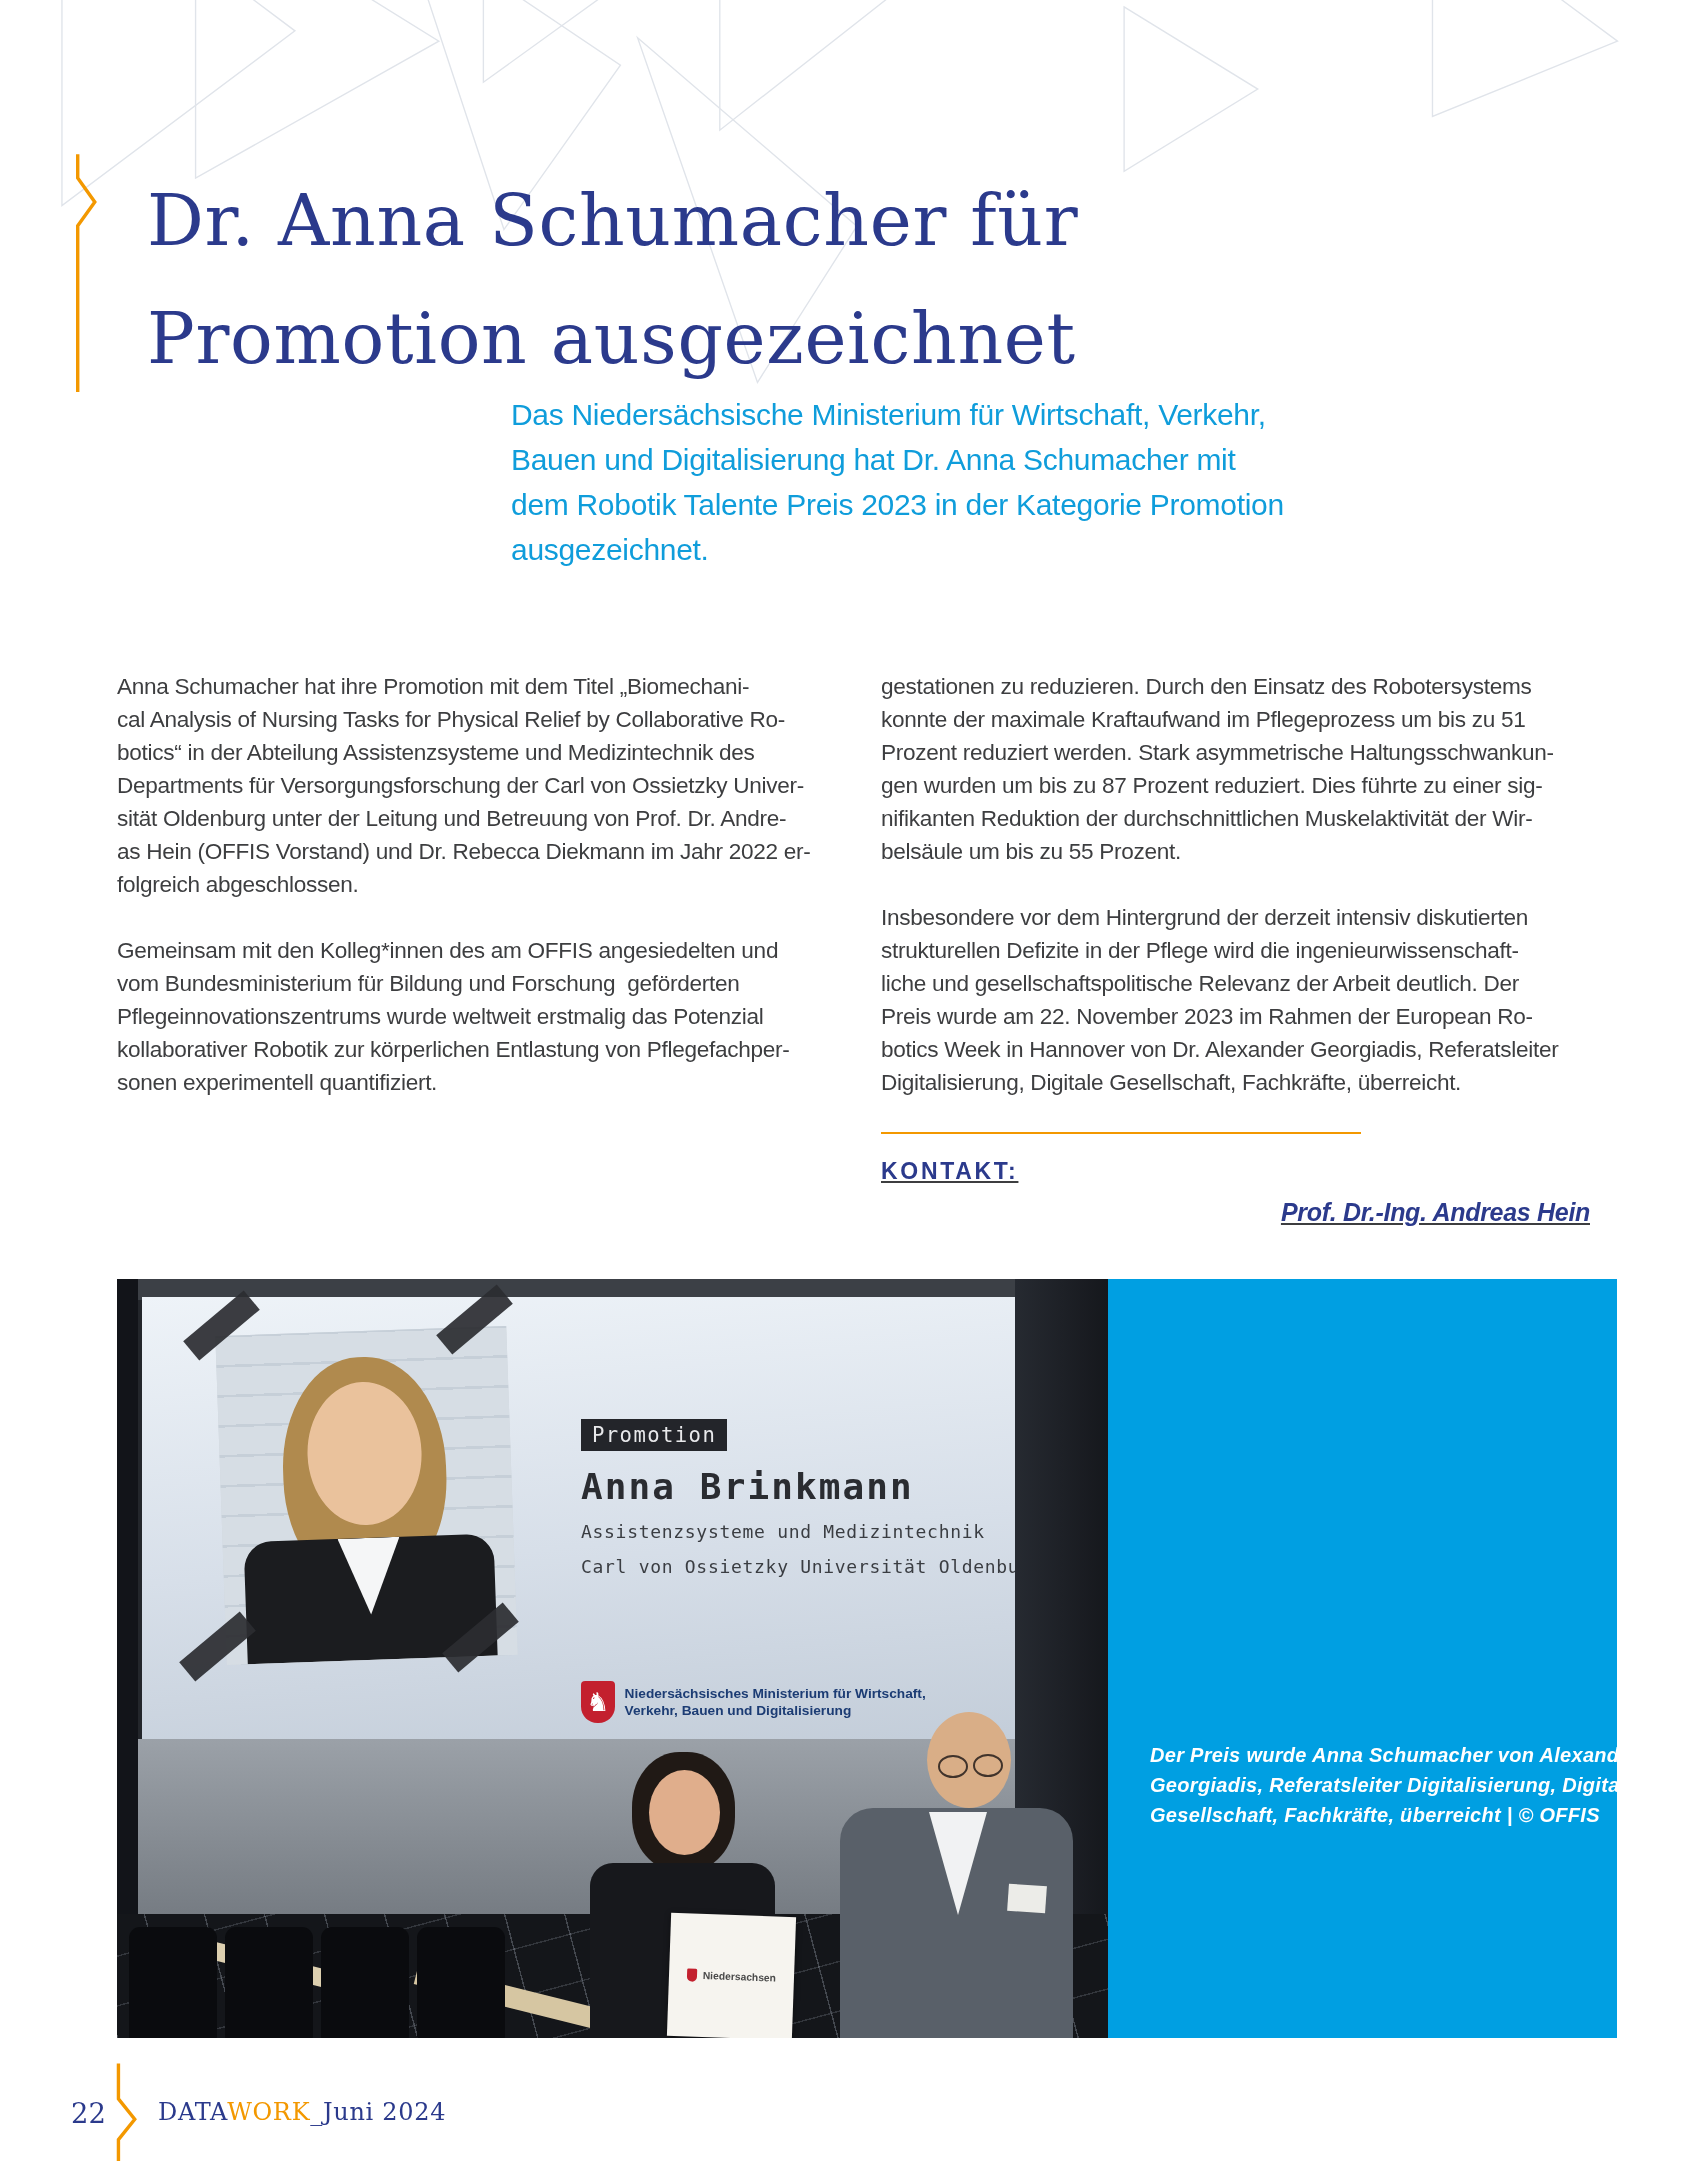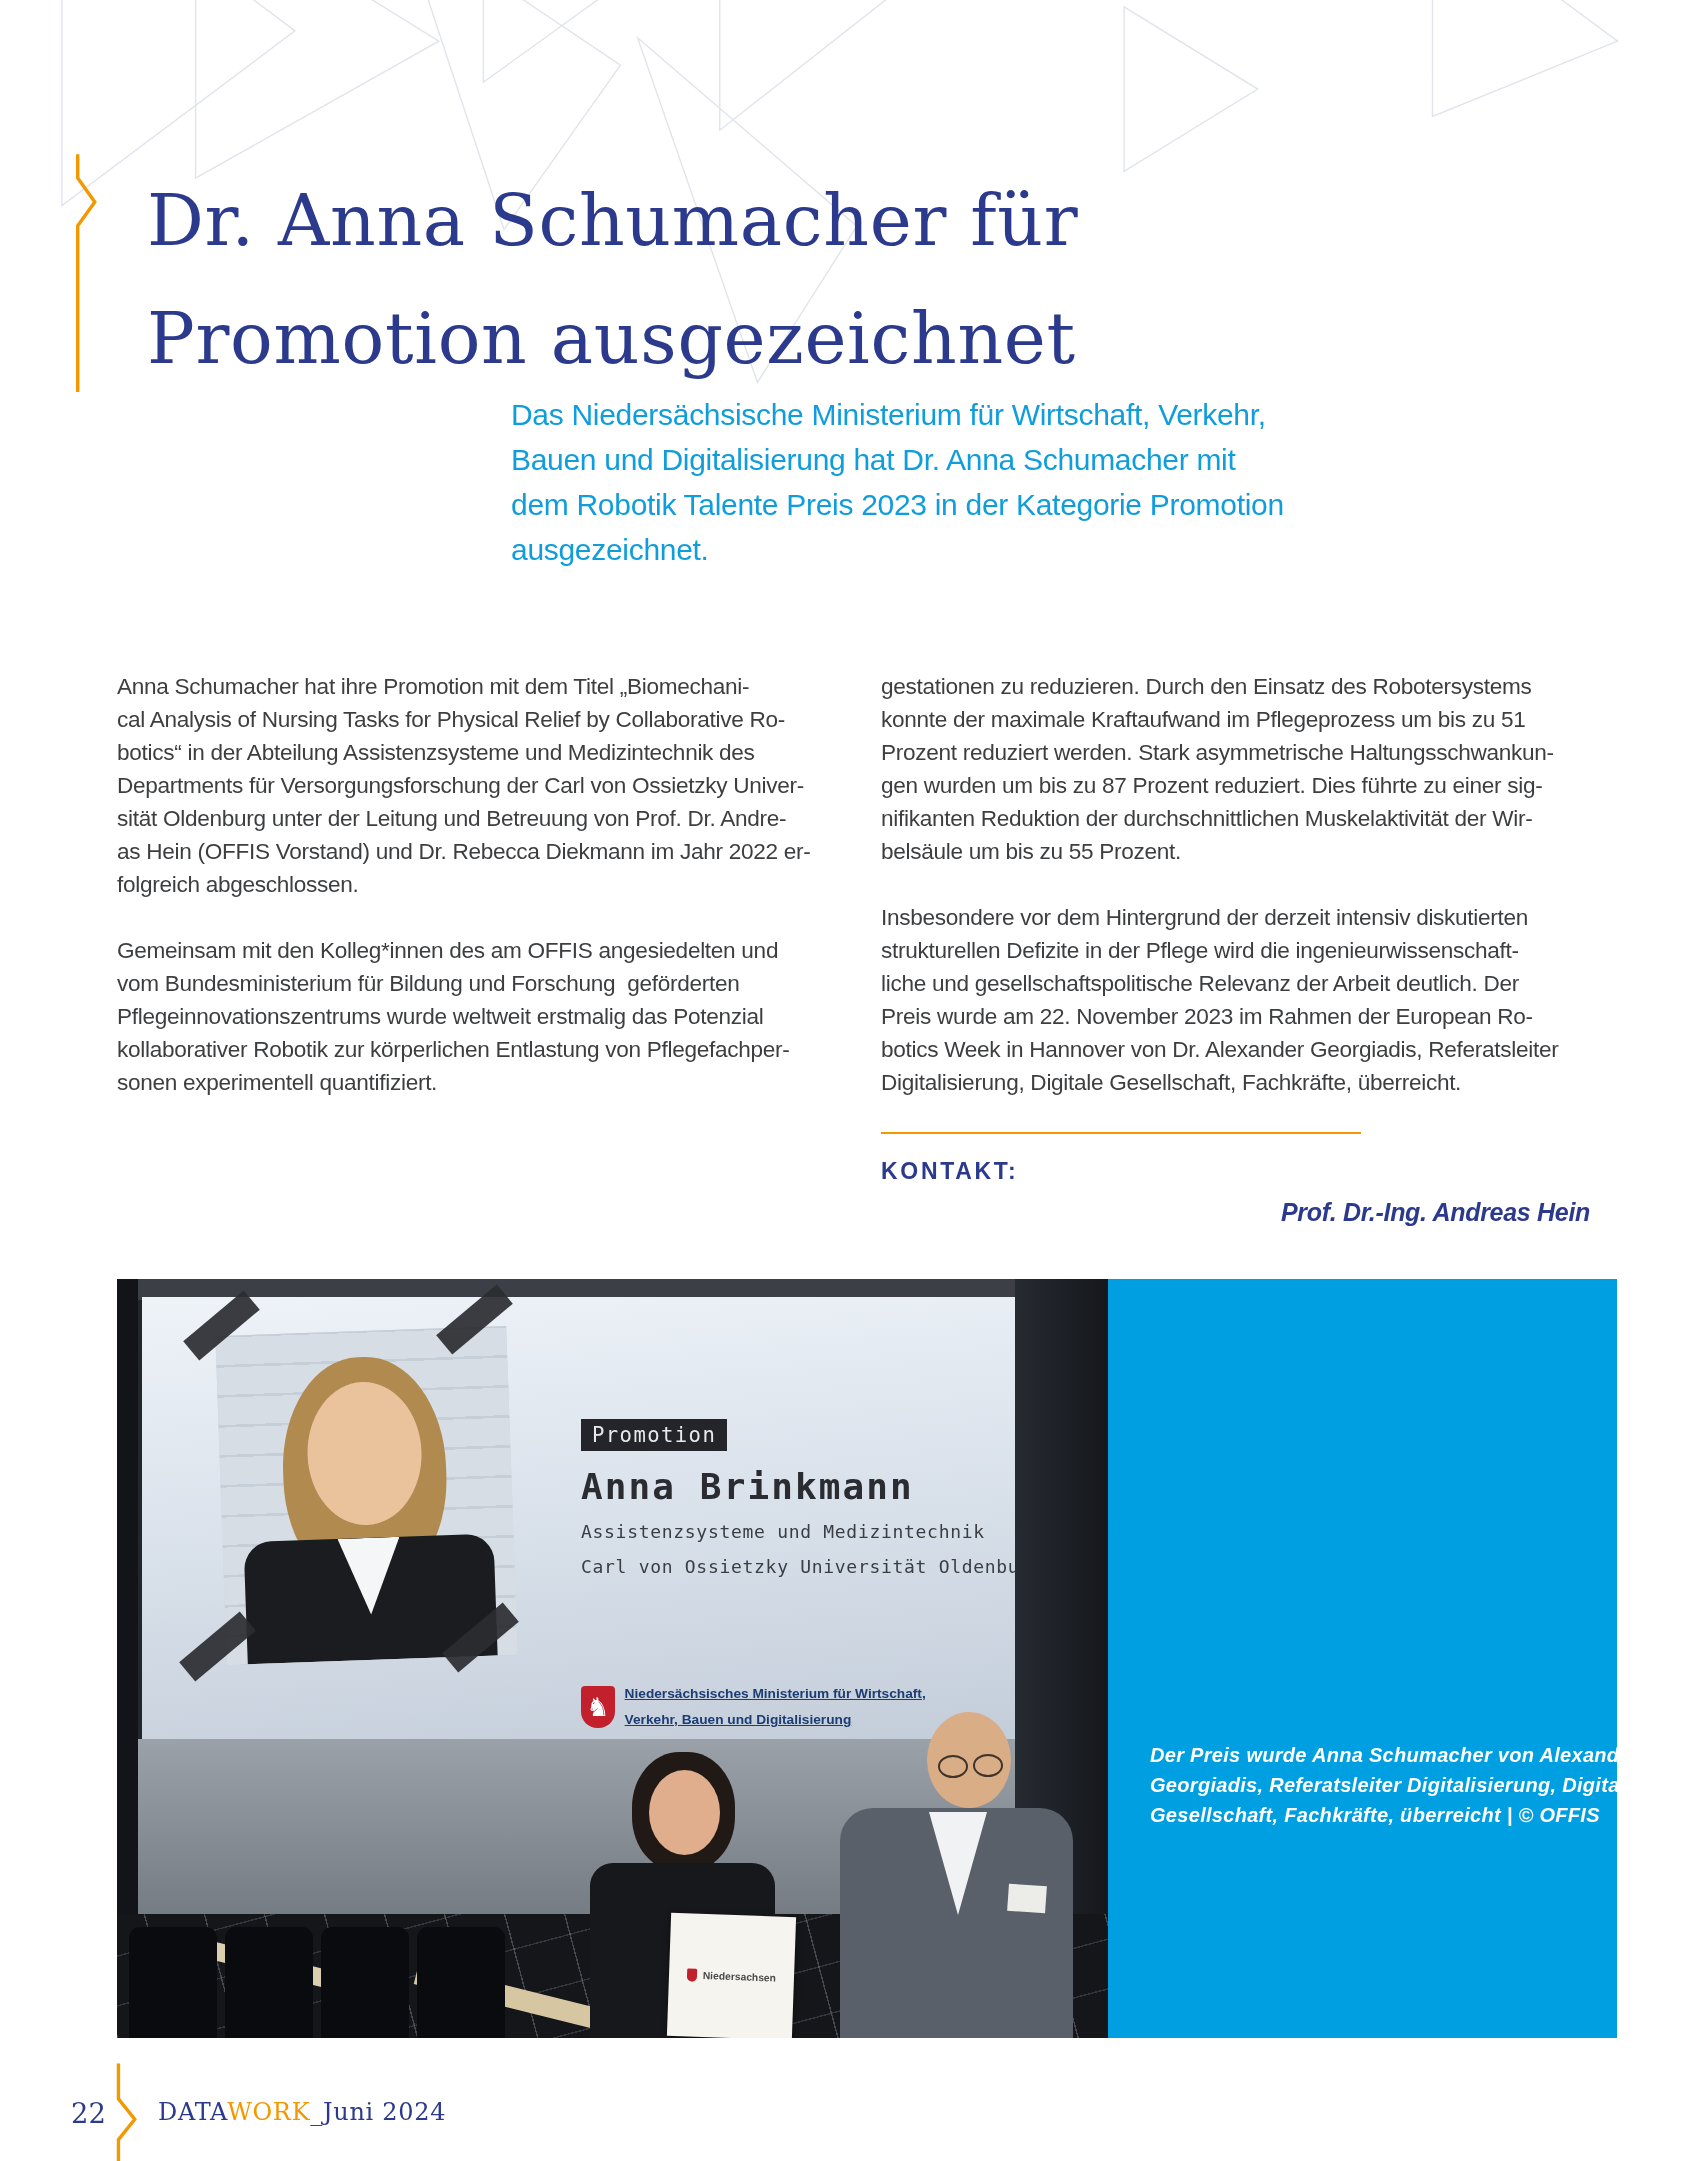--- a/index.html
+++ b/index.html
@@ -19,21 +19,21 @@
          font-size:30px;line-height:45px;letter-spacing:-0.3px;white-space:pre;}
 
   
   .col{position:absolute;top:670px;width:709px;color:#3D3E40;
        font-size:22.6px;line-height:33px;letter-spacing:-0.3px;}
   .col-left{left:117px;}
   .col-right{left:881px;}
   .col p{margin:0 0 33px 0;white-space:pre;}
 
   
-  .kontakt{margin-top:31px;}
+  .kontakt{margin-top:31px;text-decoration:underline;}
   .k-rule{width:480px;height:2.1px;background:#F39800;margin-bottom:20.6px;}
   .k-label{color:#2B3A8C;font-size:23px;font-weight:bold;letter-spacing:2.7px;}
   .k-name{color:#2B3A8C;font-size:25px;font-weight:bold;font-style:italic;margin-top:8.2px;text-align:right;}
 
   
   .photo{position:absolute;left:117px;top:1279px;width:992px;height:759px;background:#23262B;overflow:hidden;}
   .ph-wall-top{position:absolute;left:0;top:0;width:100%;height:20.6px;background:#3C4046;}
   .ph-screen{position:absolute;left:25px;top:18px;width:920px;height:442px;
              background:linear-gradient(175deg,#EEF3F8 0%,#D7DFE9 55%,#C3CDD9 100%);}
   .ph-wall{position:absolute;left:0;top:460px;width:100%;height:175px;
@@ -62,21 +62,21 @@
   
   .screen-text{position:absolute;left:439px;top:122px;font-family:"DejaVu Sans Mono",monospace;}
   .st-badge{display:inline-block;background:#23252A;color:#E8E9EB;font-size:20.6px;
             padding:4.1px 11px;letter-spacing:1.4px;}
   .st-name{font-size:36px;font-weight:bold;color:#2A2C31;margin-top:15px;letter-spacing:2.1px;}
   .st-line{font-size:18px;color:#3A3D42;margin-top:13.7px;letter-spacing:0.7px;}
   .ministry{position:absolute;left:439px;top:384px;display:flex;align-items:center;}
   .crest{width:34px;height:42px;background:#C3202E;border-radius:4.1px 4.1px 16.4px 16.4px;
          display:flex;align-items:center;justify-content:center;}
   .crest span{color:#ffffff;font-size:26px;line-height:26px;}
-  .ministry-text{margin-left:9.6px;font-size:13.7px;font-weight:bold;color:#1C3C74;line-height:26px;white-space:pre;text-decoration:underline;}
+  .ministry-text{margin-left:9.6px;font-size:13.7px;font-weight:bold;color:#1C3C74;line-height:17px;white-space:pre;}
 
   
   .p-woman-hair{position:absolute;left:515px;top:473px;width:103px;height:120px;border-radius:46%;background:#201915;}
   .p-woman-face{position:absolute;left:532px;top:491px;width:71px;height:85px;border-radius:50%;background:#E0AE8C;}
   .p-woman-body{position:absolute;left:473px;top:584px;width:185px;height:175px;background:#17181C;border-radius:23px 23px 0 0;}
   .p-folder{position:absolute;left:552px;top:636px;width:125px;height:123px;background:#F6F4EF;
             transform:rotate(2deg);box-shadow:0 1.4px 6.9px rgba(0,0,0,.4);
             display:flex;align-items:center;justify-content:center;gap:5.5px;}
   .f-crest{width:10.3px;height:13px;background:#C3202E;border-radius:1.4px 1.4px 4.8px 4.8px;}
   .f-label{font-size:10.3px;color:#4A4A4A;font-weight:bold;}

